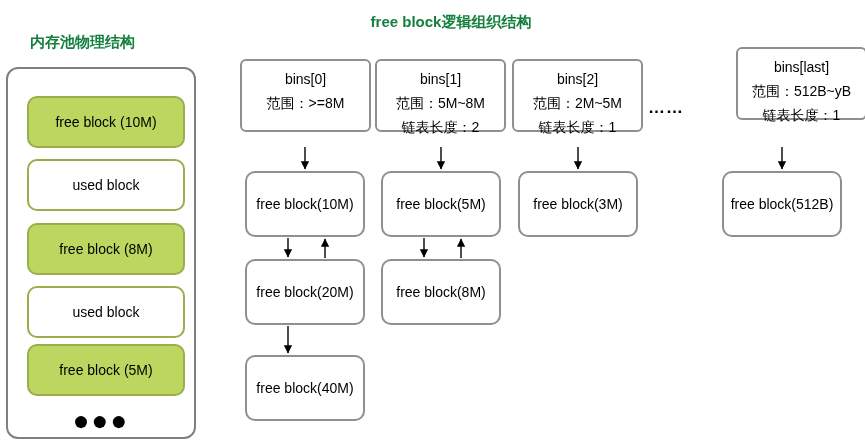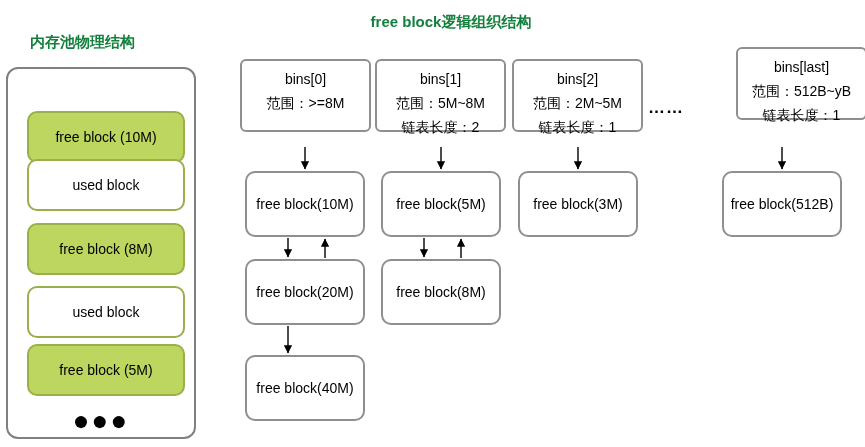--- a/index.html
+++ b/index.html
@@ -67,21 +67,21 @@
     white-space: nowrap;
   }
   .pool-block.free {
     background: #bdd65f;
     border-color: #9aae4c;
   }
   .pool-block.used {
     background: #ffffff;
     border-color: #9aae4c;
   }
-  #pool-b0 { top: 42px; }
+  #pool-b0 { top: 27px; }
   #pool-b1 { top: 90px; }
   #pool-b2 { top: 154px; }
   #pool-b3 { top: 217px; }
   #pool-b4 { top: 275px; }
   #pool-dots {
     position: absolute;
     left: 0;
     top: 338px;
     width: 186px;
     text-align: center;

